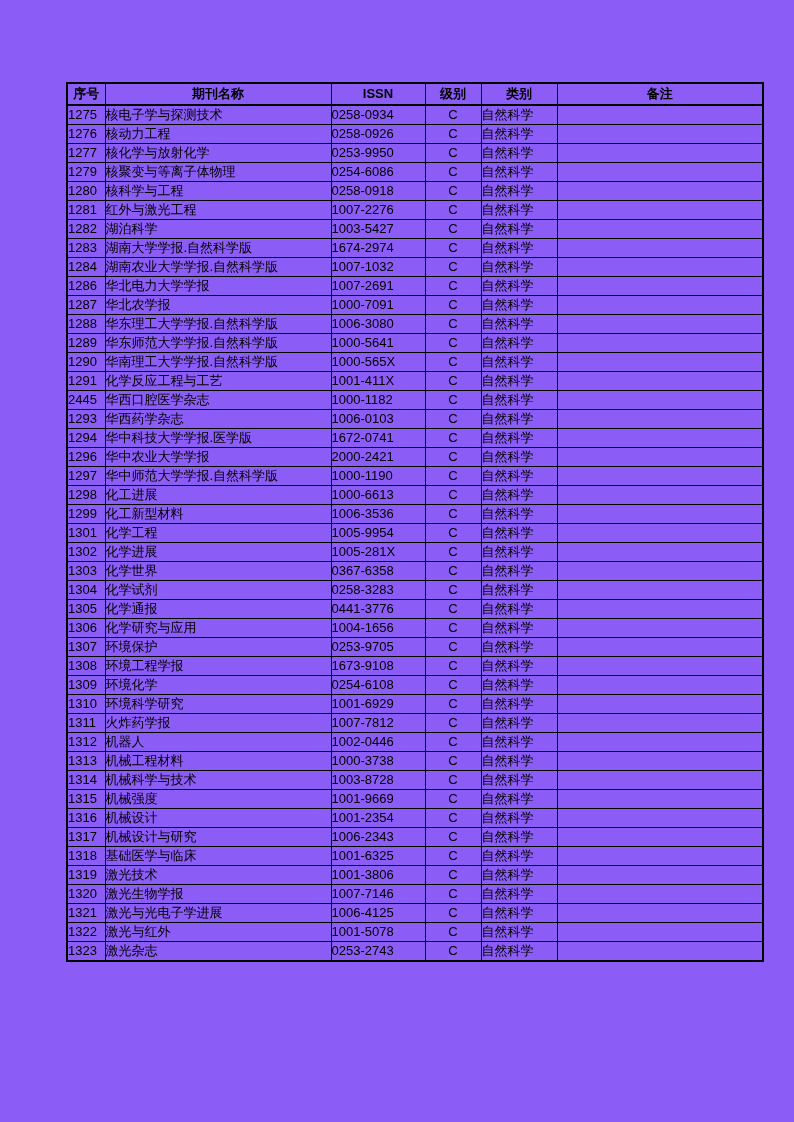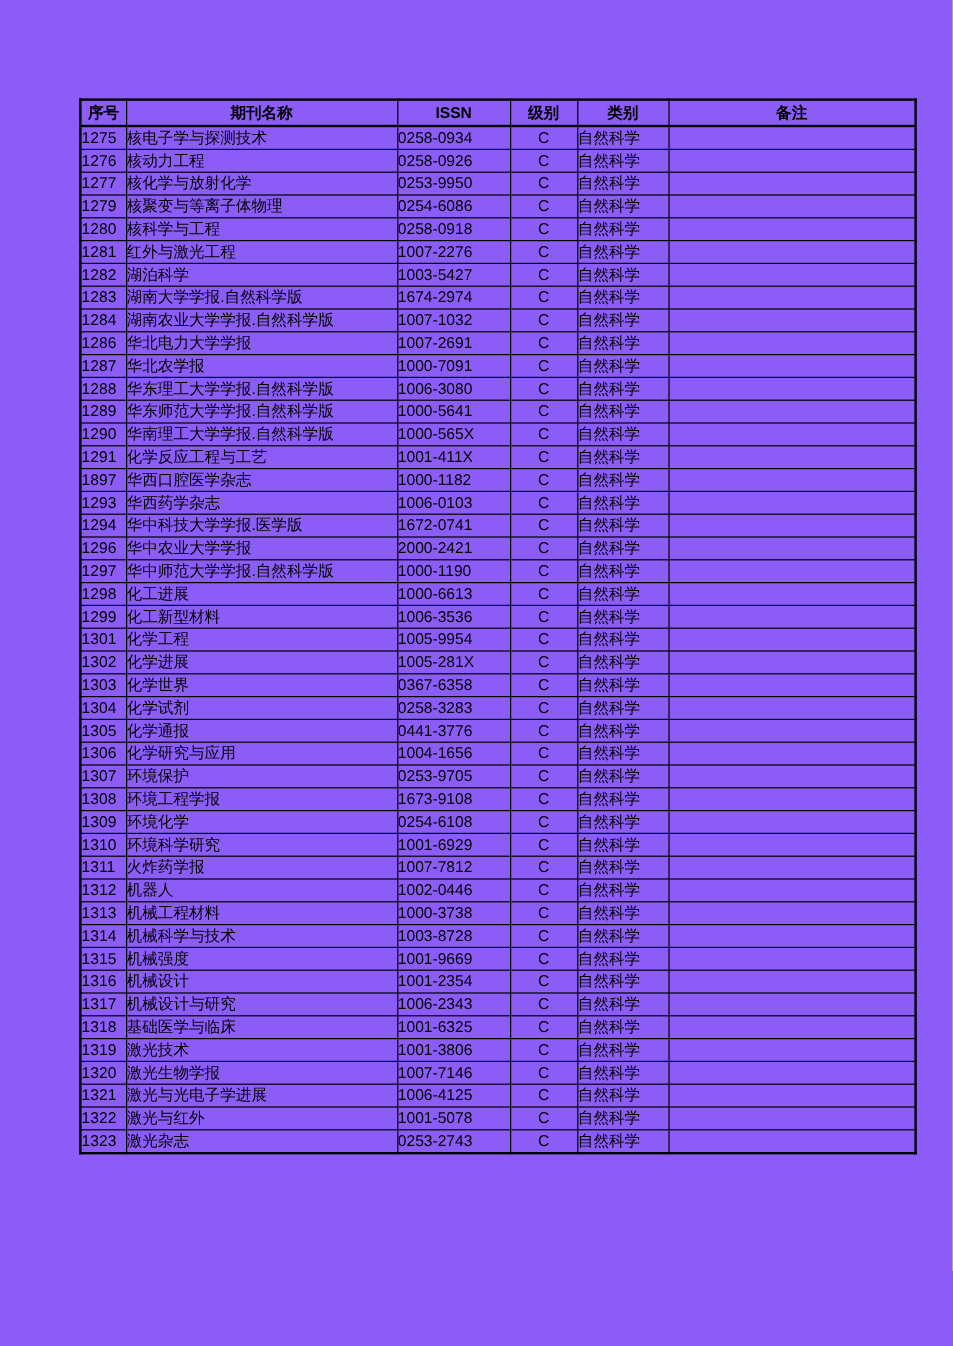--- a/index.html
+++ b/index.html
@@ -192,21 +192,21 @@
   </tr>
         <tr>
     <td class="c-serial">1291</td>
     <td class="c-name">化学反应工程与工艺</td>
     <td class="c-issn">1001-411X</td>
     <td class="c-level">C</td>
     <td class="c-category">自然科学</td>
     <td class="c-remark"></td>
   </tr>
         <tr>
-    <td class="c-serial">1897</td>
+    <td class="c-serial">2445</td>
     <td class="c-name">华西口腔医学杂志</td>
     <td class="c-issn">1000-1182</td>
     <td class="c-level">C</td>
     <td class="c-category">自然科学</td>
     <td class="c-remark"></td>
   </tr>
         <tr>
     <td class="c-serial">1293</td>
     <td class="c-name">华西药学杂志</td>
     <td class="c-issn">1006-0103</td>

